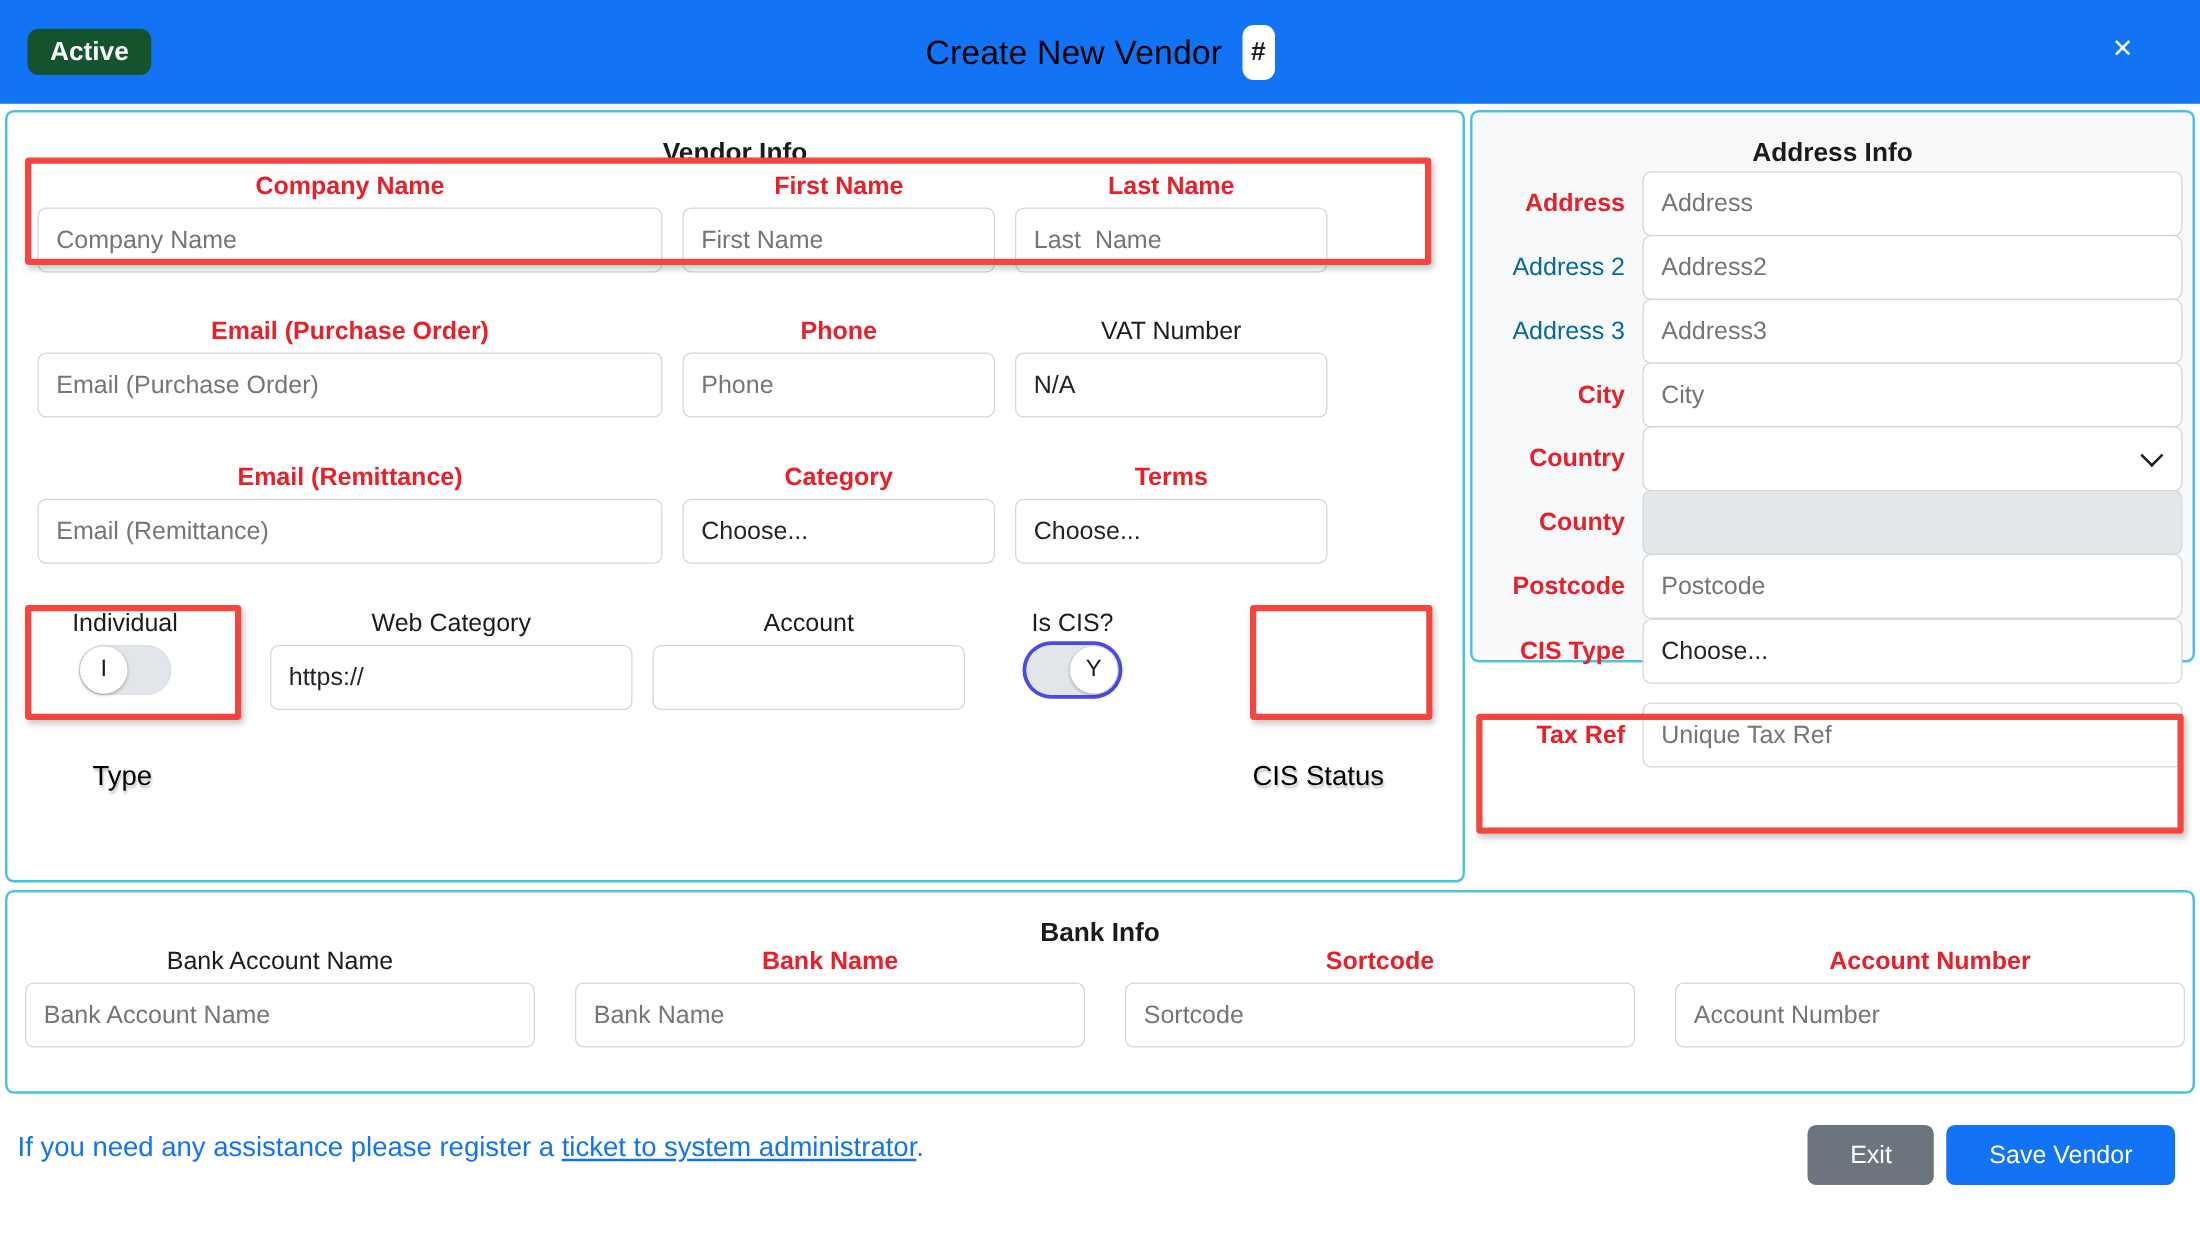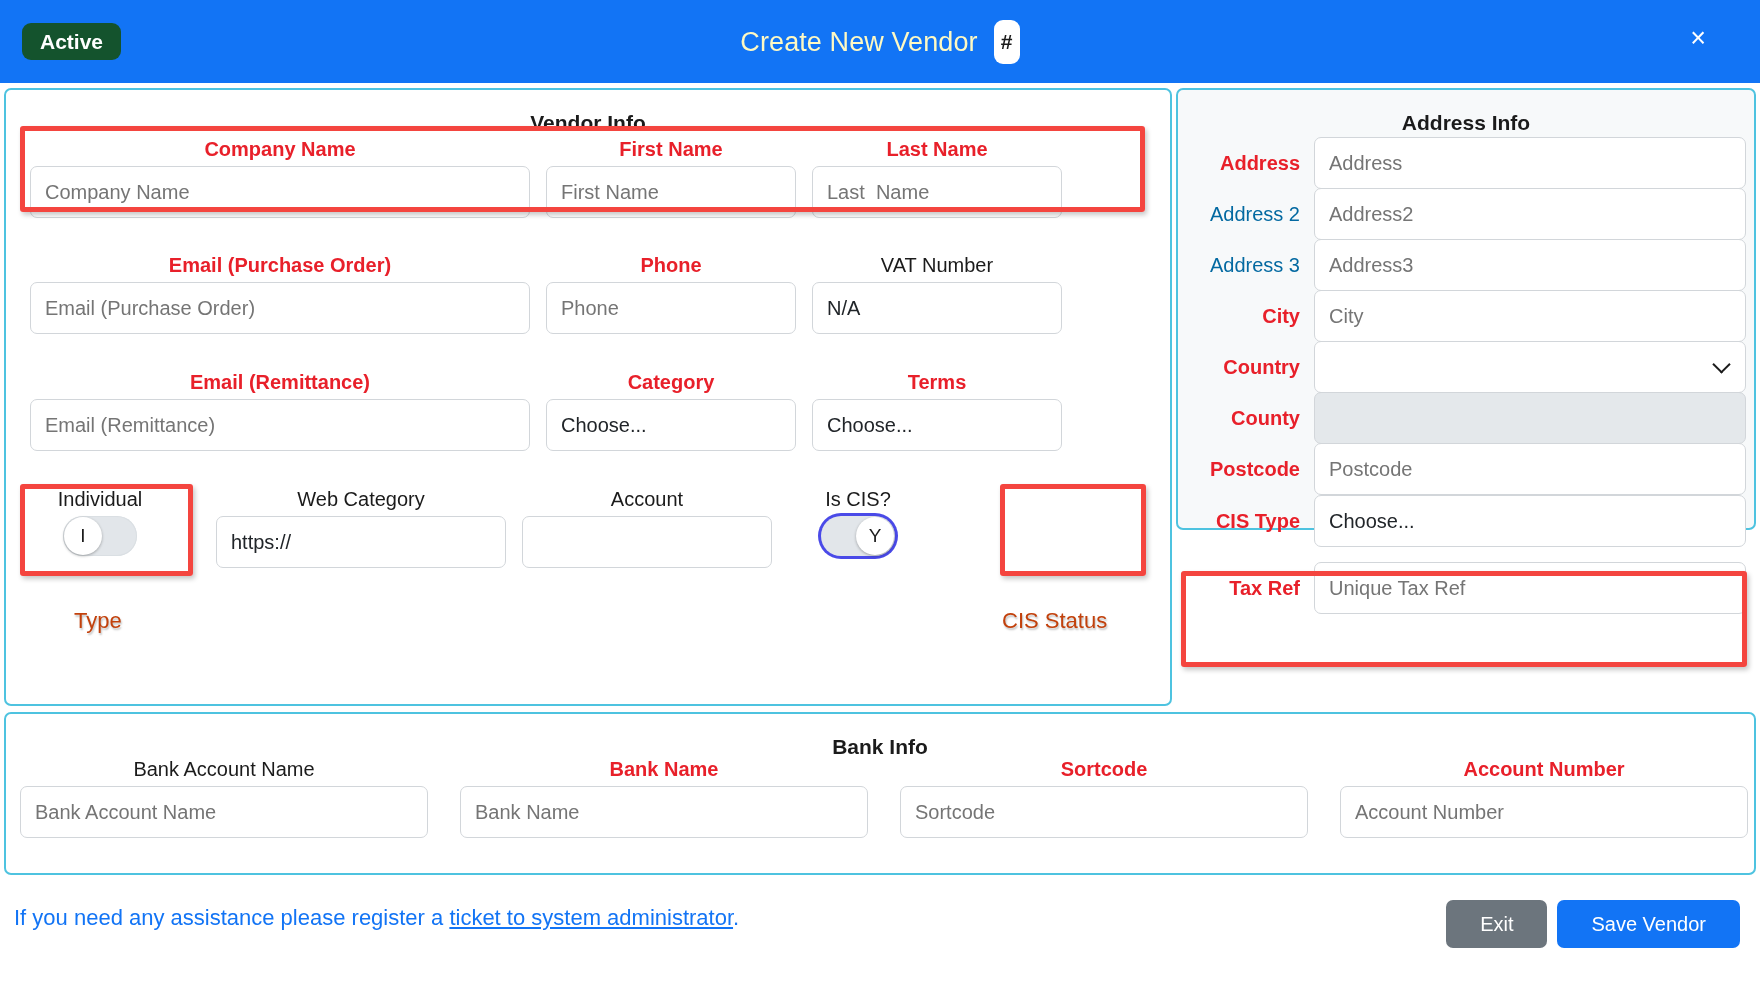--- a/index.html
+++ b/index.html
@@ -24,21 +24,21 @@
     font-size: 21px; font-weight: 600;
     padding: 8px 18px; border-radius: 9px;
     line-height: 1;
   }
   .title-wrap {
     position: absolute; left: 0; right: 0; top: 20px;
     display: flex; justify-content: center; align-items: center;
     gap: 16px;
   }
   .title-text {
-    color: #fef9c3; font-size: 27px; font-weight: 400;
+    color: #000000; font-size: 27px; font-weight: 400;
     letter-spacing: .1px;
   }
   .hash-badge {
     background: #ffffff; color: #1b1b1b;
     font-size: 21px; font-weight: 600;
     width: 26px; height: 44px;
     border-radius: 9px;
     display: flex; align-items: center; justify-content: center;
   }
   .close-btn {
@@ -99,21 +99,21 @@
   
   .ann {
     position: absolute;
     border: 5px solid #f4453f;
     border-radius: 3px;
     pointer-events: none;
     box-shadow: 2px 3px 5px rgba(0,0,0,.22);
   }
   .ann-label {
     position: absolute;
-    color: #c2410c;
+    color: #000000;
     font-size: 22px;
     font-weight: 400;
     text-shadow: 1px 2px 2px rgba(0,0,0,.25);
     white-space: nowrap;
   }
 
   
   .toggle-cell { text-align: center; }
   .toggle {
     position: relative;

